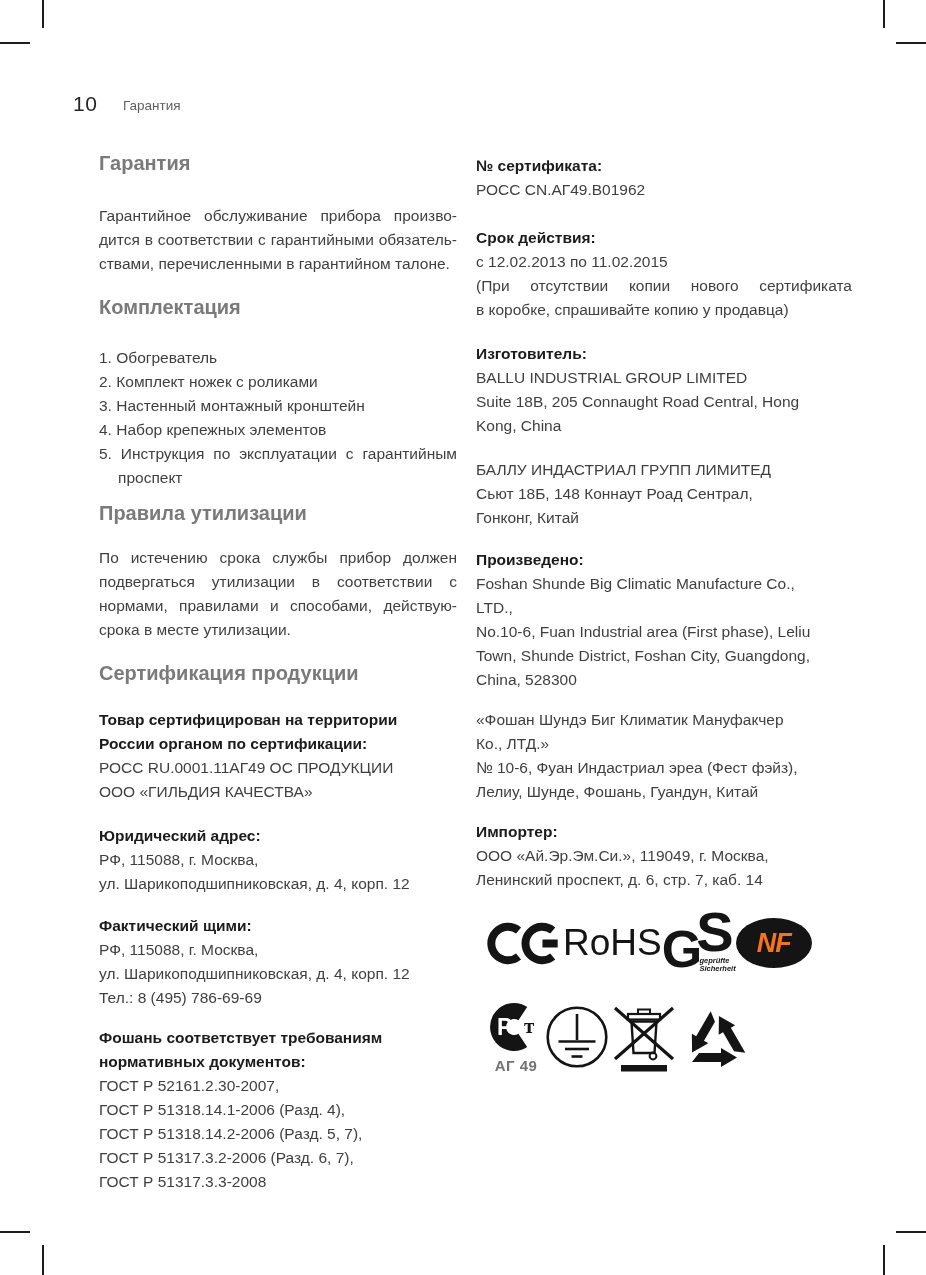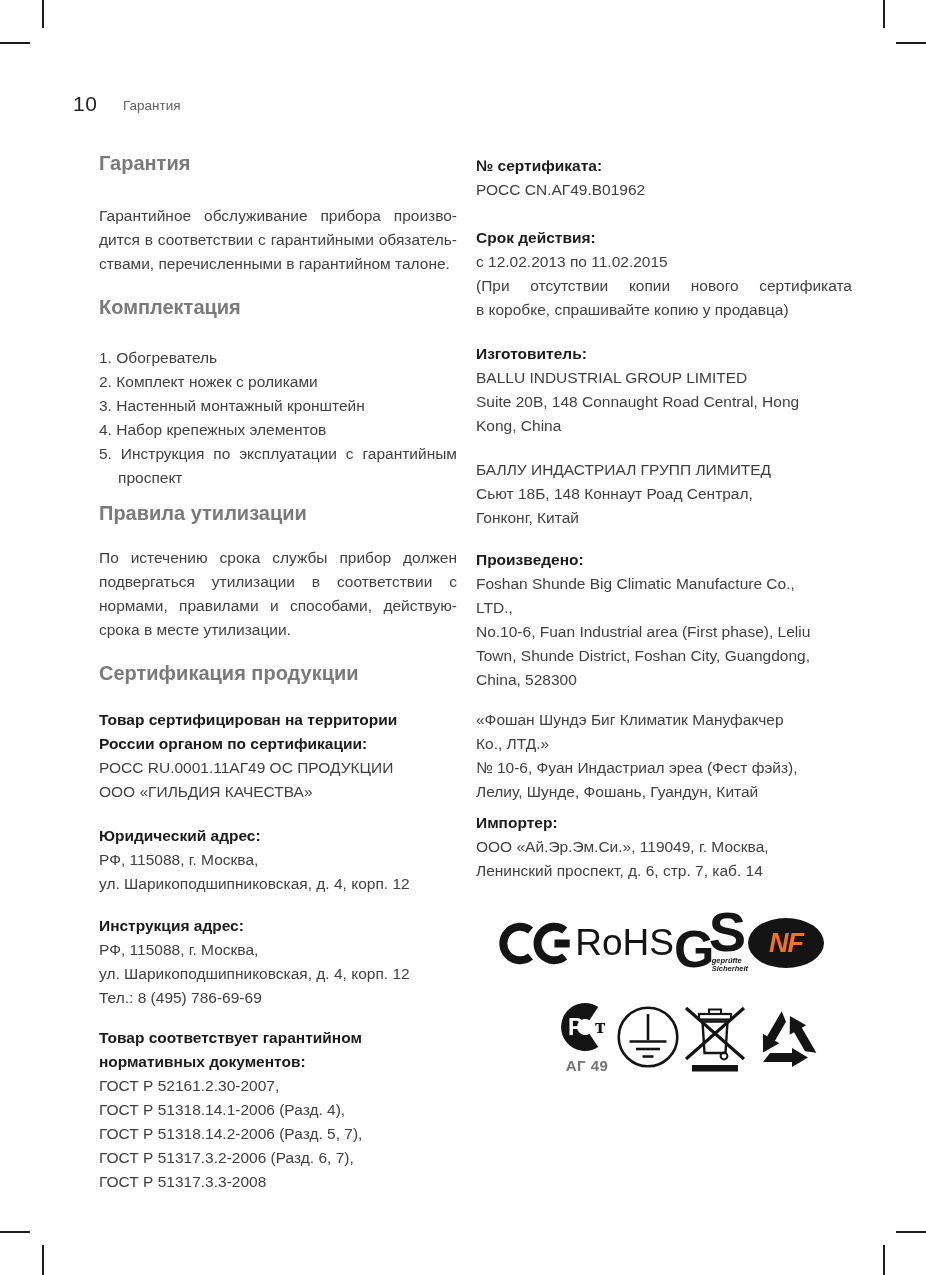--- a/index.html
+++ b/index.html
@@ -15,21 +15,21 @@
   .colL{left:99px;width:358px;}
   .colR{left:476px;top:154px;width:376px;}
   h2{font-size:20px;line-height:26px;font-weight:700;color:#7a7a7a;margin:0;}
   .ln{display:block;}
   .j{text-align:justify;text-align-last:justify;}
   .hang{padding-left:19px;text-indent:-19px;}
   .cont{padding-left:19px;}
   .lbl{font-weight:700;color:#1b1b1b;}
   .blk{margin:0;}
   
-  .logorow{position:absolute;left:472px;width:352px;display:flex;justify-content:flex-end;align-items:center;}
+  .logorow{position:absolute;left:487px;width:352px;display:flex;justify-content:flex-start;align-items:center;}
   .row1{top:912px;height:62px;}
   .row2{top:1002px;height:78px;align-items:flex-start;}
   .rohs{font-size:37px;color:#141414;letter-spacing:0;line-height:56px;}
   .gswrap{position:relative;width:74px;height:62px;}
   .gs-g{position:absolute;left:0;bottom:0;font-size:52px;line-height:50px;font-weight:800;color:#151515;}
   .gs-s{position:absolute;right:2px;top:-6px;font-size:56px;line-height:52px;font-weight:800;color:#151515;}
   .gs-cap{position:absolute;right:0;bottom:1px;font-size:7.5px;line-height:8px;font-weight:700;font-style:italic;color:#151515;}
   .nf{width:76px;height:50px;background:#141414;border-radius:50%;display:flex;align-items:center;justify-content:center;}
   .nf span{color:#f97316;font-size:27px;font-weight:800;font-style:italic;letter-spacing:-1px;}
   .pctwrap{width:58px;display:flex;flex-direction:column;align-items:center;}
@@ -82,27 +82,27 @@
       <span class="ln lbl">России органом по сертификации:</span>
       <span class="ln">РОСС RU.0001.11АГ49 ОС ПРОДУКЦИИ</span>
       <span class="ln">ООО «ГИЛЬДИЯ КАЧЕСТВА»</span>
     </div>
     <div class="blk" style="margin-bottom:18px;">
       <span class="ln lbl">Юридический адрес:</span>
       <span class="ln">РФ, 115088, г. Москва,</span>
       <span class="ln">ул. Шарикоподшипниковская, д. 4, корп. 12</span>
     </div>
     <div class="blk" style="margin-bottom:16px;">
-      <span class="ln lbl">Инструкция адрес:</span>
+      <span class="ln lbl">Фактический щими:</span>
       <span class="ln">РФ, 115088, г. Москва,</span>
       <span class="ln">ул. Шарикоподшипниковская, д. 4, корп. 12</span>
       <span class="ln">Тел.: 8 (495) 786-69-69</span>
     </div>
     <div class="blk">
-      <span class="ln lbl">Товар соответствует гарантийном</span>
+      <span class="ln lbl">Фошань соответствует требованиям</span>
       <span class="ln lbl">нормативных документов:</span>
       <span class="ln">ГОСТ Р 52161.2.30-2007,</span>
       <span class="ln">ГОСТ Р 51318.14.1-2006 (Разд. 4),</span>
       <span class="ln">ГОСТ Р 51318.14.2-2006 (Разд. 5, 7),</span>
       <span class="ln">ГОСТ Р 51317.3.2-2006 (Разд. 6, 7),</span>
       <span class="ln">ГОСТ Р 51317.3.3-2008</span>
     </div>
   </div>
 
   <div class="col colR">
@@ -112,37 +112,37 @@
     </div>
     <div class="blk" style="margin-bottom:20px;">
       <span class="ln lbl">Срок действия:</span>
       <span class="ln">с 12.02.2013 по 11.02.2015</span>
       <span class="ln j">(При отсутствии копии нового сертификата</span>
       <span class="ln">в коробке, спрашивайте копию у продавца)</span>
     </div>
     <div class="blk" style="margin-bottom:18px;">
       <span class="ln lbl">Изготовитель:</span>
       <span class="ln">BALLU INDUSTRIAL GROUP LIMITED</span>
-      <span class="ln">Suite 20B, 148 Connaught Road Central, Hong</span>
+      <span class="ln">Suite 18B, 205 Connaught Road Central, Hong</span>
       <span class="ln">Kong, China</span>
     </div>
     <div class="blk" style="margin-bottom:18px;margin-top:20px;">
       <span class="ln">БАЛЛУ ИНДАСТРИАЛ ГРУПП ЛИМИТЕД</span>
       <span class="ln">Сьют 18Б, 148 Коннаут Роад Сентрал,</span>
       <span class="ln">Гонконг, Китай</span>
     </div>
     <div class="blk" style="margin-bottom:16px;">
       <span class="ln lbl">Произведено:</span>
       <span class="ln">Foshan Shunde Big Climatic Manufacture Co.,</span>
       <span class="ln">LTD.,</span>
       <span class="ln">No.10-6, Fuan Industrial area (First phase), Leliu</span>
       <span class="ln">Town, Shunde District, Foshan City, Guangdong,</span>
       <span class="ln">China, 528300</span>
     </div>
-    <div class="blk" style="margin-bottom:7px;">
+    <div class="blk" style="margin-bottom:16px;">
       <span class="ln">«Фошан Шундэ Биг Климатик Мануфакчер</span>
       <span class="ln">Ко., ЛТД.»</span>
       <span class="ln">№ 10-6, Фуан Индастриал эреа (Фест фэйз),</span>
       <span class="ln">Лелиу, Шунде, Фошань, Гуандун, Китай</span>
     </div>
     <div class="blk">
       <span class="ln lbl">Импортер:</span>
       <span class="ln">ООО «Ай.Эр.Эм.Си.», 119049, г. Москва,</span>
       <span class="ln">Ленинский проспект, д. 6, стр. 7, каб. 14</span>
     </div>

